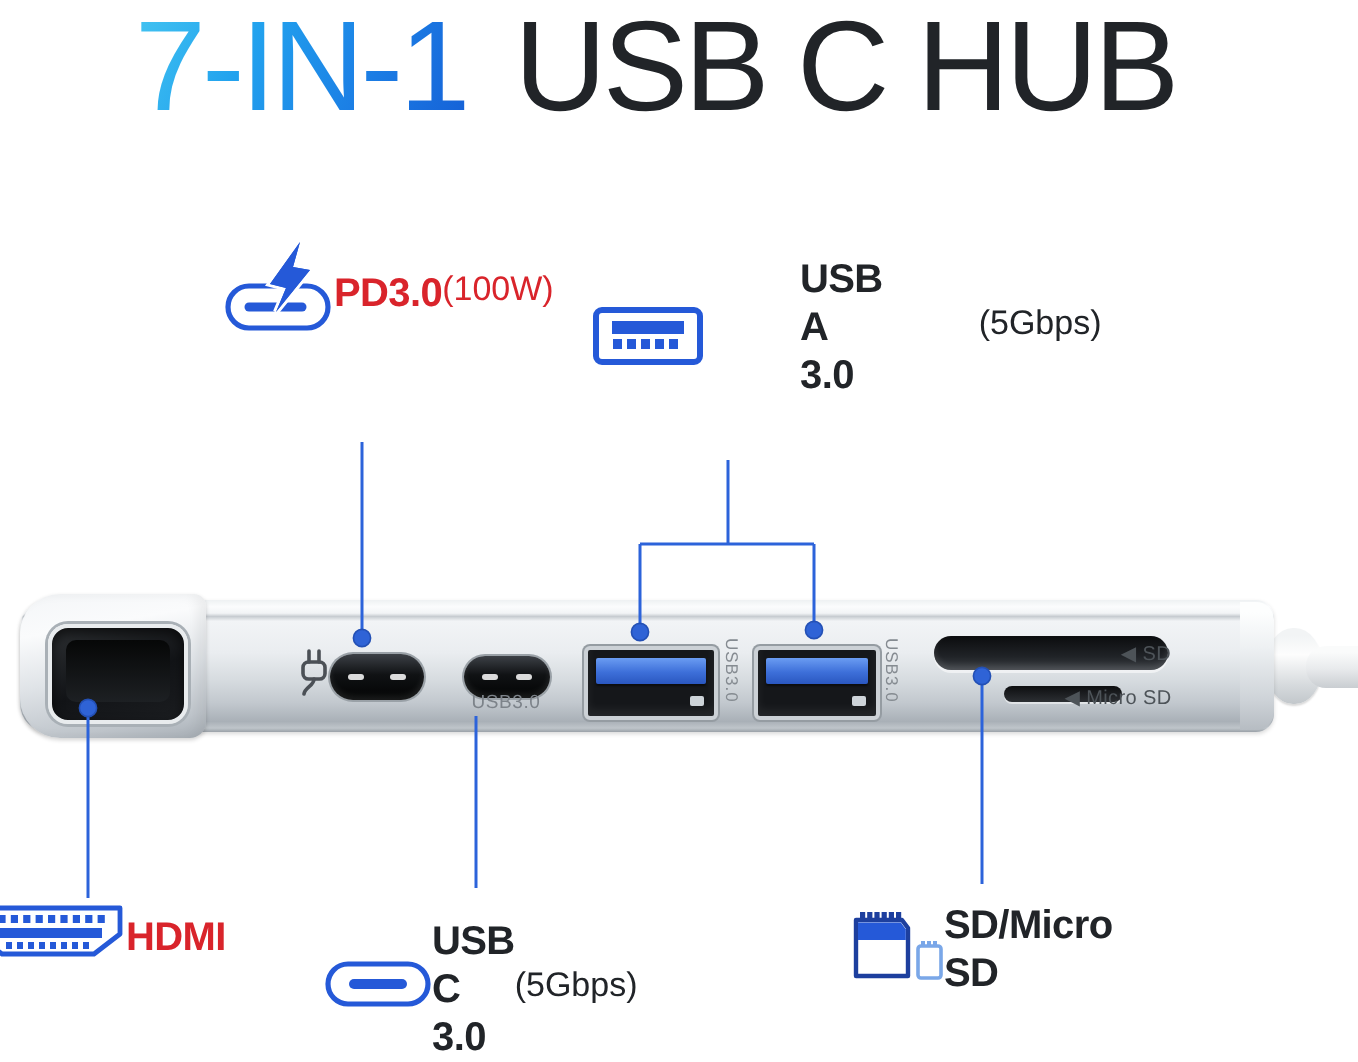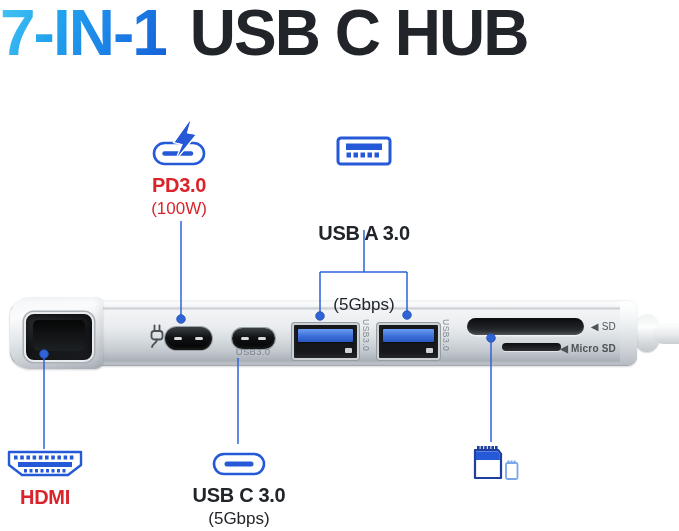--- a/index.html
+++ b/index.html
@@ -3,38 +3,38 @@
 <meta charset="utf-8">
 <style>
   html,body{margin:0;padding:0;background:#fff;}
   .canvas{
     position:relative;width:679px;height:531px;background:#fff;overflow:hidden;
     font-family:"Liberation Sans",sans-serif;
     --accent-blue:#2559d8;--label-red:#d9242b;--text-dark:#212428;
   }
   
   .title{position:absolute;left:0;top:0;width:655px;height:66px;
-    display:flex;align-items:center;justify-content:flex-start;gap:24px;
-    font-weight:bold;font-size:64px;letter-spacing:-2px;white-space:nowrap;}
+    display:flex;align-items:center;justify-content:center;gap:24px;
+    font-weight:normal;font-size:64px;letter-spacing:-2px;white-space:nowrap;}
   .title-badge{
     color:#1b7ce4;
     background-image:linear-gradient(115deg,#45c6f1 0%,#22a2ee 35%,#1b7ce4 70%,#155fd6 100%);
     -webkit-background-clip:text;background-clip:text;-webkit-text-fill-color:transparent;}
   .title-product{color:var(--text-dark,#212428);}
   
-  .callout{position:absolute;display:flex;flex-direction:column;align-items:center;z-index:4;}
+  .callout{position:absolute;display:flex;flex-direction:row;align-items:center;z-index:4;}
   .icon-box{display:flex;align-items:flex-end;justify-content:center;height:45px;}
   .co-name{font-weight:bold;font-size:20px;line-height:24px;margin-top:7px;color:var(--text-dark,#212428);letter-spacing:-0.3px;}
   .co-detail{font-size:17px;line-height:21px;margin-top:1px;color:var(--text-dark,#212428);}
   .red .co-name,.red .co-detail{color:var(--label-red,#d9242b);}
   #co-pd{left:111px;top:121px;width:136px;}
   #co-usba{left:296px;top:121px;width:136px;gap:48px;}
   #co-hdmi{left:-15px;top:450px;width:120px;}
   #co-hdmi .icon-box{height:28px;}
-  #co-usbc{left:179px;top:452px;width:120px;}
+  #co-usbc{left:162px;top:452px;width:120px;}
   #co-usbc .icon-box{height:24px;}
   #co-sd{left:426px;top:444px;width:140px;}
   #co-sd .icon-box{height:34px;margin-top:2px;}
   .icon-box svg{display:block;}
   
   .hub{position:absolute;left:10px;top:300px;width:627px;height:66px;z-index:2;}
   .hub-body{position:absolute;left:0;top:0;right:0;bottom:0;
     border-radius:14px 9px 9px 14px;
     background:linear-gradient(180deg,#eef1f3 0%,#fbfcfd 5%,#f2f4f6 10%,#c7ccd1 12.5%,#f2f4f6 16%,#eaedf0 40%,#d7dce0 60%,#c2c8ce 78%,#a9b0b7 92%,#bfc5ca 97%,#9aa1a8 100%);
     box-shadow:0 1px 2px rgba(0,0,0,.15);}
@@ -72,23 +72,23 @@
   .sd-slot{position:absolute;left:457px;top:18px;width:117px;height:17px;border-radius:9px;
     background:linear-gradient(180deg,#0b0c0e 0%,#202327 60%,#3a3e43 100%);
     box-shadow:0 1.5px 0 rgba(255,255,255,.55),inset 0 -2px 3px rgba(255,255,255,.12);}
   .microsd-slot{position:absolute;left:492px;top:43px;width:59px;height:8px;border-radius:4px;
     background:linear-gradient(180deg,#0d0e10,#2c2f33);box-shadow:0 1px 0 rgba(255,255,255,.5);}
   .engrave{position:absolute;color:#7d838a;}
   .engrave-under{left:200px;top:46px;width:86px;text-align:center;font-size:9.5px;letter-spacing:.3px;}
   .engrave-vert{top:19px;width:12px;height:40px;font-size:8.5px;writing-mode:vertical-rl;text-orientation:mixed;letter-spacing:.5px;color:#858b91;}
   #ev1{left:349px;}
   #ev2{left:429px;}
-  .slot-mark{width:86px;text-align:right;font-size:10px;color:#4d5358;letter-spacing:.2px;}
+  .slot-mark{width:86px;text-align:center;font-size:10px;color:#4d5358;letter-spacing:.2px;}
   #sd-mark{left:520px;top:21px;}
-  #micro-mark{left:520px;top:43px;font-weight:bold;}
+  #micro-mark{left:506px;top:43px;}
   
   .lines{position:absolute;left:0;top:0;z-index:6;pointer-events:none;}
 </style>
 </head>
 <body>
 
 <div class="canvas" style="--accent-blue: #2559d8; --label-red: #d9242b; --text-dark: #212428;">
 
   <div class="title">
     <span class="title-badge">7-IN-1</span>
@@ -214,20 +214,21 @@
         <path d="M2 4 L25 4 L28 8 L28 32 L2 32 Z" fill="#ffffff" stroke="#1d3f9e" stroke-width="2.2" stroke-linejoin="round"></path>
         <path d="M3 5.2 L24.4 5.2 L26.9 8.6 L26.9 14 L3 14 Z" fill="currentColor"></path>
         <g fill="#7aa7e8">
           <rect x="34.5" y="14.5" width="2" height="4"></rect>
             <rect x="37.5" y="14.5" width="2" height="4"></rect>
             <rect x="40.5" y="14.5" width="2" height="4"></rect>
         </g>
         <rect x="33" y="17" width="11.5" height="16" rx="1.5" fill="#ffffff" stroke="#7aa7e8" stroke-width="1.8"></rect>
       </svg>
     </div>
+    <div class="co-name">SD/Micro SD</div>
   </div>
 
   <svg class="lines" width="679" height="531" viewBox="0 0 679 531">
     <g stroke="#2c63da" stroke-width="1.5" fill="none">
       <path d="M181 221 V316"></path>
       <path d="M364 230 V272 M320 272 H407 M320 272 V313 M407 272 V312"></path>
       <path d="M44 356 V449"></path>
       <path d="M238 358 V444"></path>
       <path d="M491 341 V442"></path>
     </g>

